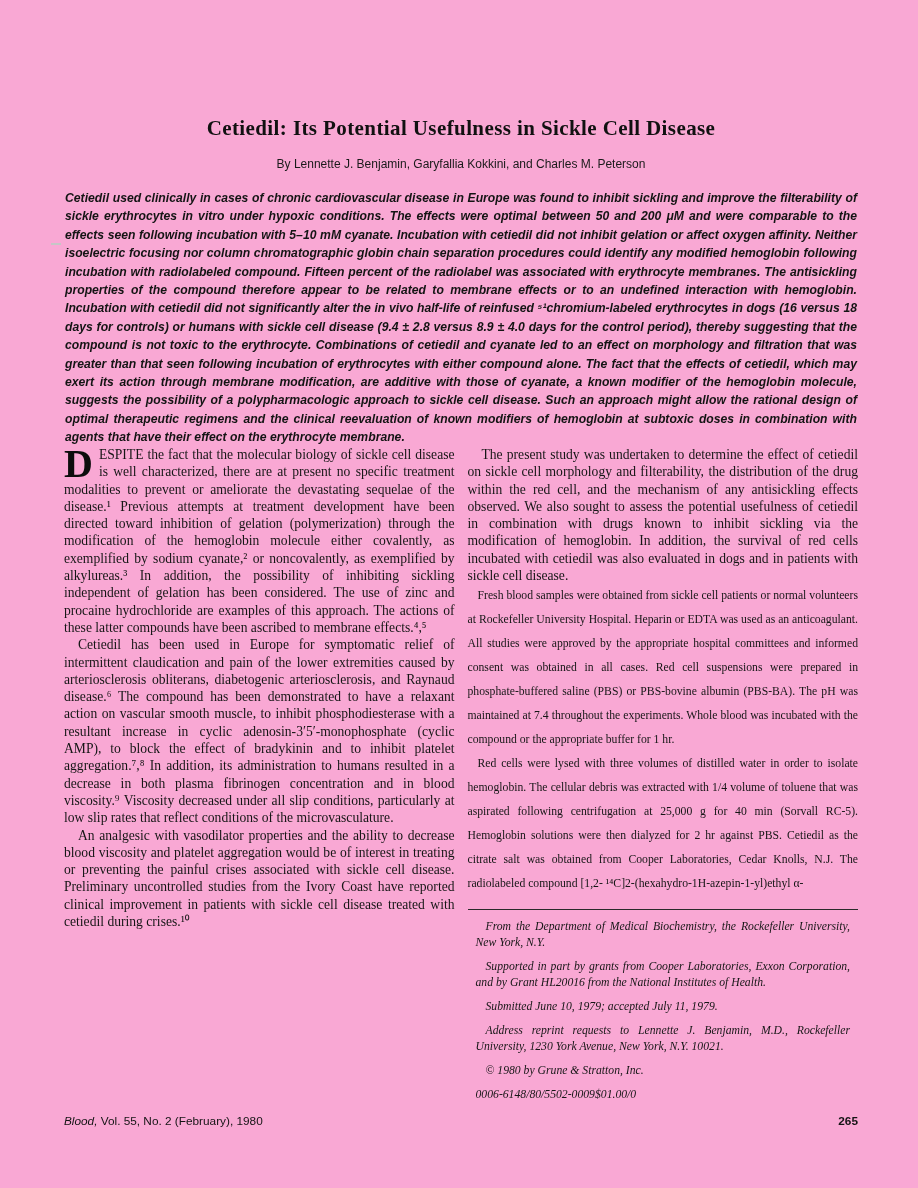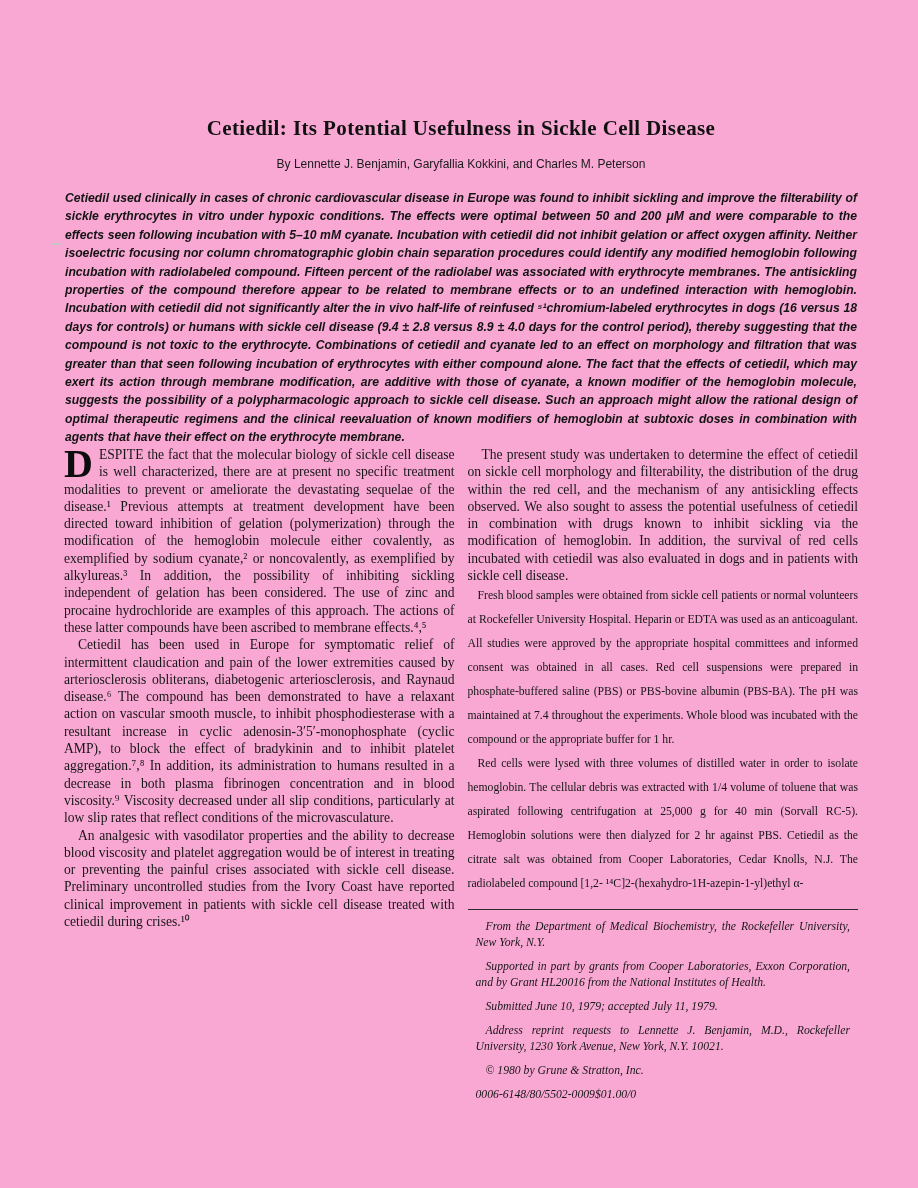--- a/index.html
+++ b/index.html
@@ -184,14 +184,20 @@
         <p>Supported in part by grants from Cooper Laboratories, Exxon Corporation, and by Grant HL20016 from the National Institutes of Health.</p>
         <p>Submitted June 10, 1979; accepted July 11, 1979.</p>
         <p>Address reprint requests to Lennette J. Benjamin, M.D., Rockefeller University, 1230 York Avenue, New York, N.Y. 10021.</p>
         <p>© 1980 by Grune &amp; Stratton, Inc.</p>
         <p class="no-indent">0006-6148/80/5502-0009$01.00/0</p>
       </div>
     </div>
 
   </div>
 
+  <div class="footer">
+    <div class="footer-left">
+      <span class="journal-name">Blood,</span><span> Vol. 55, No. 2 (February), 1980</span>
+    </div>
+    <div class="footer-right">265</div>
+  </div>
 
 </div>
 
 </body></html>

